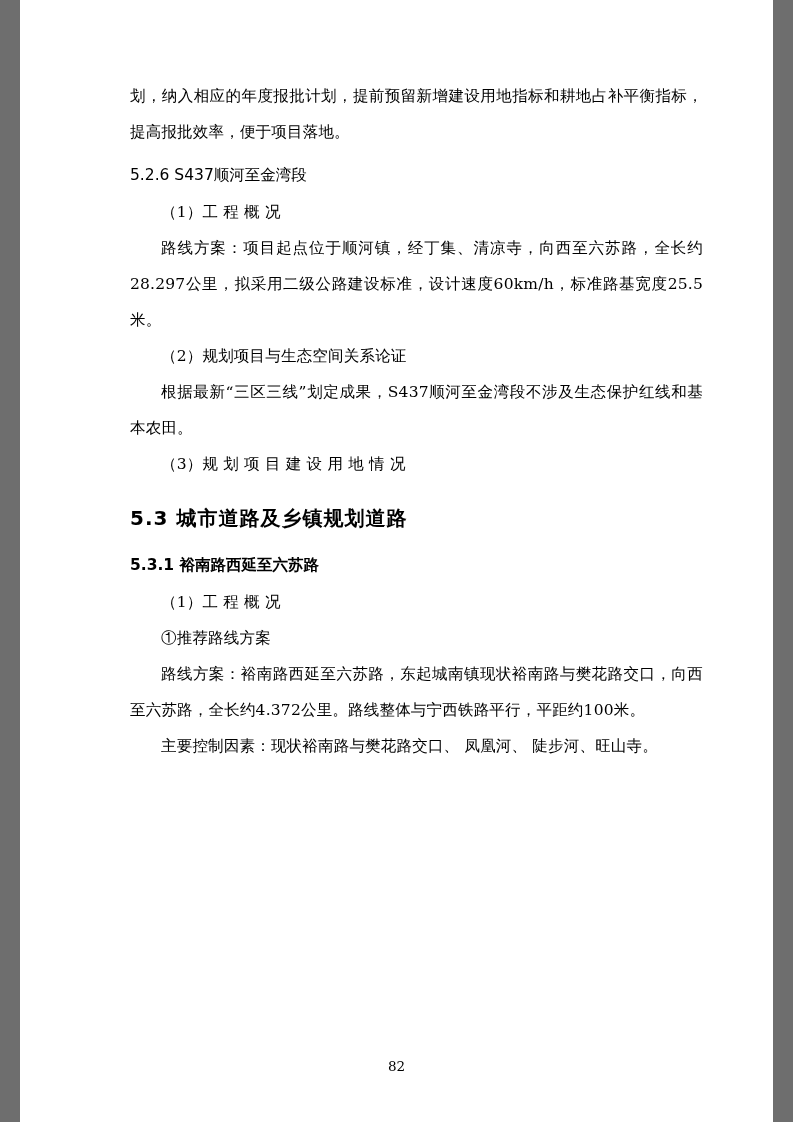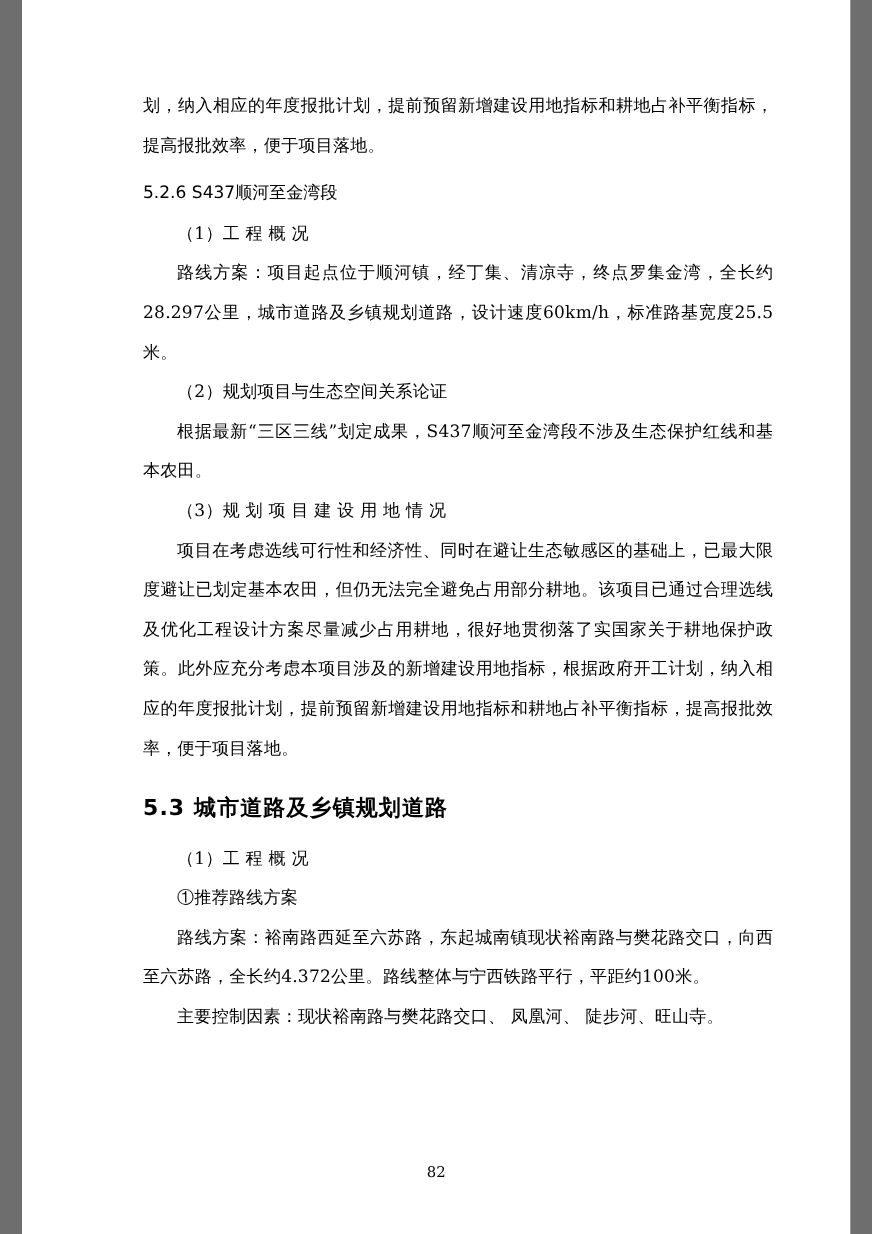--- a/index.html
+++ b/index.html
@@ -90,35 +90,35 @@
 <div class="page">
   <div class="page-inner">
 
     <p class="para noindent">划，纳入相应的年度报批计划，提前预留新增建设用地指标和耕地占补平衡指标，提高报批效率，便于项目落地。</p>
 
     <div class="spacer-sm"></div>
     <h3 class="h3">5.2.6 S437顺河至金湾段</h3>
 
     <p class="para indent2">（1）工 程 概 况</p>
 
-    <p class="para indent2">路线方案：项目起点位于顺河镇，经丁集、清凉寺，终点罗集金湾，全长约28.297公里，城市道路及乡镇规划道路，设计速度60km/h，标准路基宽度25.5米。</p>
+    <p class="para indent2">路线方案：项目起点位于顺河镇，经丁集、清凉寺，向西至六苏路，全长约28.297公里，拟采用二级公路建设标准，设计速度60km/h，标准路基宽度25.5米。</p>
 
     <p class="para indent2">（2）规划项目与生态空间关系论证</p>
 
     <p class="para indent2">根据最新“三区三线”划定成果，S437顺河至金湾段不涉及生态保护红线和基本农田。</p>
 
     <p class="para indent2">（3）规 划 项 目 建 设 用 地 情 况</p>
 
 
-    <p class="para indent2">项目在考虑选线可行性和经济性、同时在避让生态敏感区的基础上，已最大限度避让已划定基本农田，但仍无法完全避免占用部分耕地。该项目已通过合理选线及优化工程设计方案尽量减少占用耕地，很好地贯彻落了实国家关于耕地保护政策。此外应充分考虑本项目涉及的新增建设用地指标，根据政府开工计划，纳入相应的年度报批计划，提前预留新增建设用地指标和耕地占补平衡指标，提高报批效率，便于项目落地。</p>
 
     <div class="spacer-md"></div>
     <h2 class="h2">5.3 城市道路及乡镇规划道路</h2>
 
     <div class="spacer-sm"></div>
+    <h3 class="h3b">5.3.1 裕南路西延至六苏路</h3>
 
     <p class="para indent2">（1）工 程 概 况</p>
 
     <p class="para indent2">①推荐路线方案</p>
 
     <p class="para indent2">路线方案：裕南路西延至六苏路，东起城南镇现状裕南路与樊花路交口，向西至六苏路，全长约4.372公里。路线整体与宁西铁路平行，平距约100米。</p>
 
     <p class="para indent2">主要控制因素：现状裕南路与樊花路交口、 凤凰河、 陡步河、旺山寺。</p>
 
   </div>

